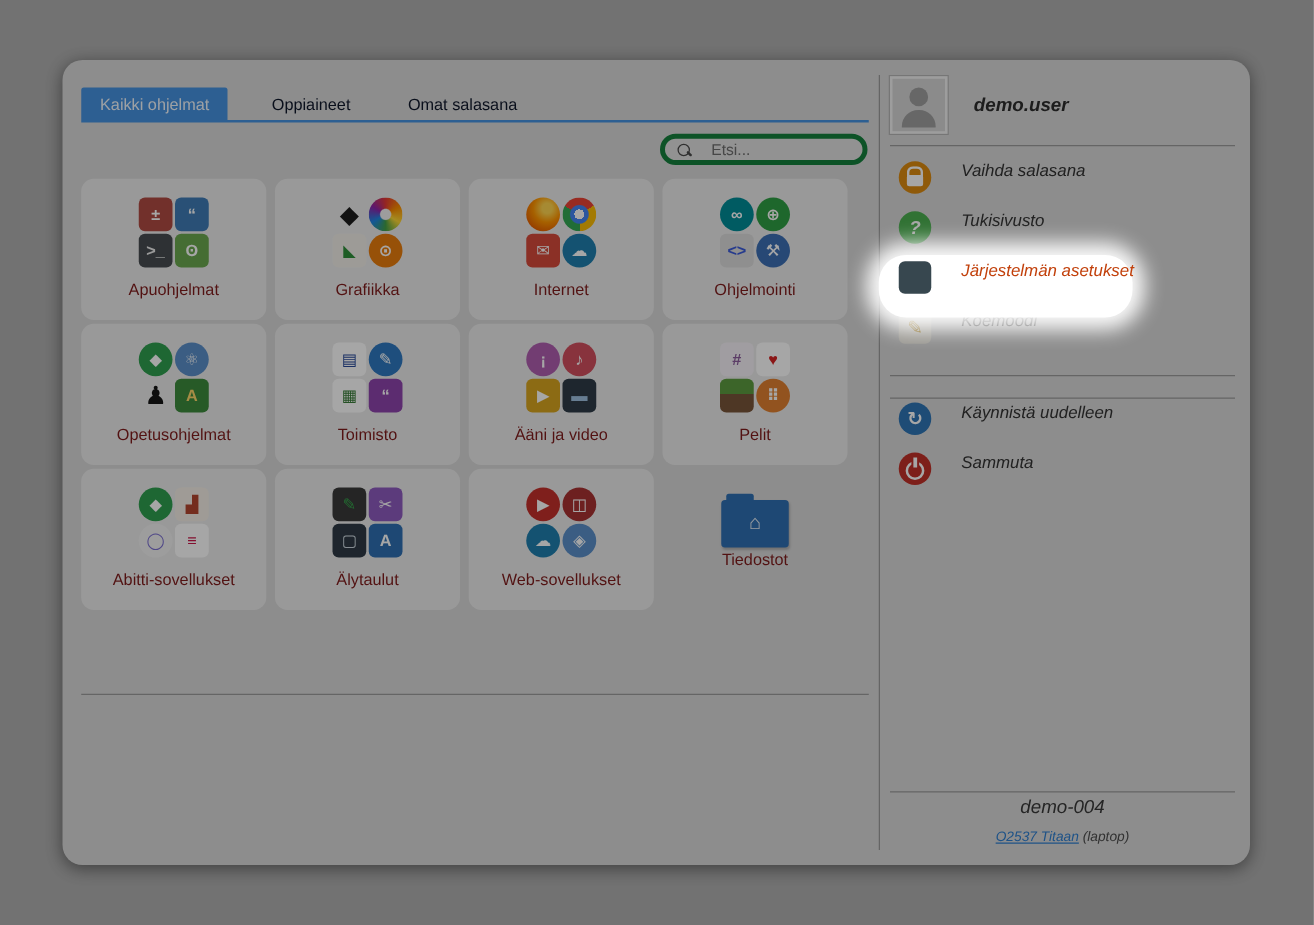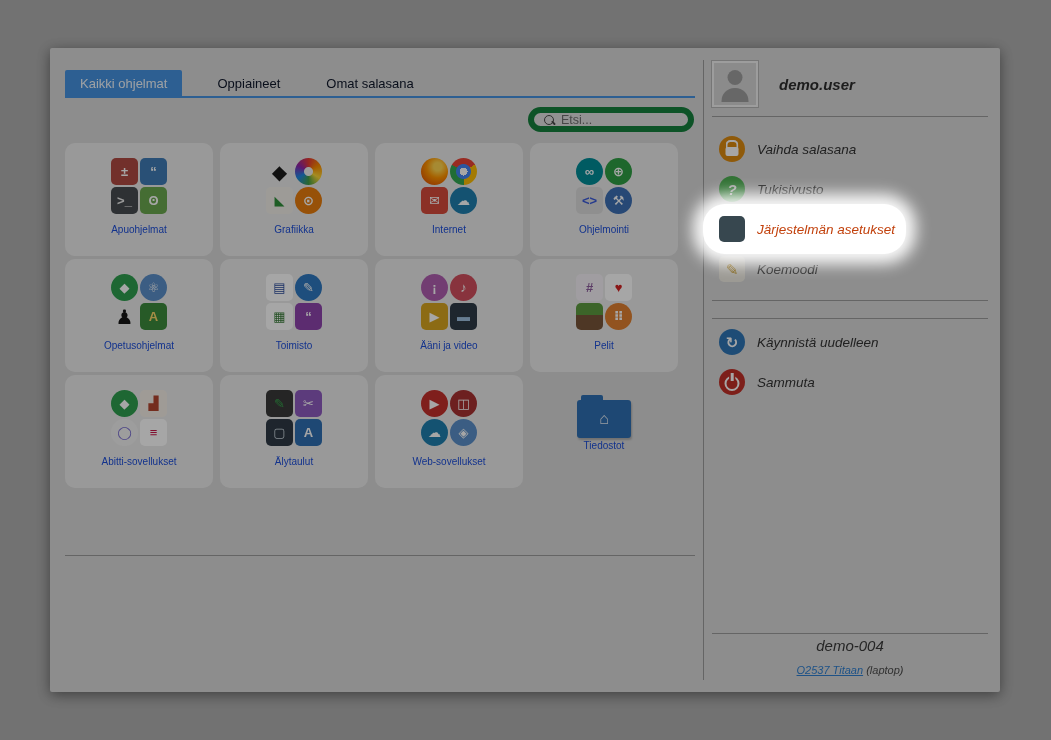--- a/index.html
+++ b/index.html
@@ -5,36 +5,36 @@
   * { box-sizing: border-box; margin: 0; padding: 0; }
   html,body { width:1051px; height:740px; overflow:hidden; }
   body {
     font-family: "Liberation Sans", "DejaVu Sans", sans-serif;
     background:#b0b0b0;
     position:relative;
   }
   
   .panel {
     position:absolute; left:50px; top:48px; width:950px; height:644px;
-    background:#d9d9d9; border-radius:2px;
+    background:#d9d9d9; border-radius:16px;
     box-shadow:0 3px 14px rgba(0,0,0,.45);
   }
   
   .tabsbar { position:absolute; left:15px; top:22px; right:305px; height:26px; display:flex; align-items:stretch; }
   .tab {
     padding:5px 15px; font-size:13px; color:#0f172a; cursor:default;
     display:flex; align-items:center; margin-right:16px; white-space:nowrap;
   }
   .tab.active { background:#4692e0; color:#f2f7fc; border-radius:2px 2px 0 0; margin-right:20px; }
   .tab-underline { position:absolute; left:15px; top:48px; width:630px; height:2px; background:#4692e0; }
   
   .searchbox {
     position:absolute; left:478px; top:59px; width:166px; height:25px;
-    border:6px solid #15803d; border-radius:13px; background:rgba(255,255,255,.18);
-    display:flex; align-items:center; padding:0 10px; gap:7px;
+    border:4px solid #15803d; border-radius:13px; background:rgba(255,255,255,.18);
+    display:flex; align-items:center; padding:0 10px; gap:17px;
   }
   .sicon { position:relative; width:10px; height:10px; flex:0 0 auto; }
   .sicon::before { content:""; position:absolute; left:0; top:0; width:8px; height:8px; border:1.6px solid #4a4a4a; border-radius:50%; }
   .sicon::after { content:""; position:absolute; left:7px; top:7px; width:5px; height:1.8px; background:#4a4a4a; transform:rotate(45deg); border-radius:1px; }
   .searchbox input {
     border:none; outline:none; background:transparent; width:100%;
     font-size:12.5px; color:#333; font-family:inherit;
   }
   .searchbox input::placeholder { color:#6e6e6e; }
   
@@ -62,38 +62,38 @@
   }
   .mi.chrome { border-radius:50%;
     background:
       radial-gradient(circle, #ffffff 0 4px, #4285f4 4px 7px, rgba(255,255,255,0) 8px),
       conic-gradient(from -60deg, #ea4335 0 33%, #fbbc05 33% 66%, #34a853 66% 100%);
   }
   .mi.firefox { border-radius:50%;
     background: radial-gradient(circle at 62% 32%, #ffd54f 0 4px, #ff9500 45%, #e66000 78%, #c33c00 100%);
   }
   .mi.mc { background: linear-gradient(#5d9c3f 0 45%, #79553a 45% 100%); }
-  .tlabel { margin-top:10px; font-size:10px; color:#1d4ed8; }
+  .tlabel { margin-top:10px; font-size:13px; color:#7f1d1d; }
   .folder { position:relative; width:54px; height:38px; margin-top:10px; background:#2f6fb2; border-radius:3px; box-shadow:1px 2px 2px rgba(0,0,0,.2); }
   .folder::before { content:""; position:absolute; top:-5px; left:4px; width:22px; height:6px; background:#2f6fb2; border-radius:2px 2px 0 0; }
   .folder::after { content:"⌂"; position:absolute; inset:0; text-align:center; line-height:38px; font-size:16px; color:rgba(255,255,255,.9); }
   .tile.plain .tlabel { margin-top:2px; }
   
   .hdivider { position:absolute; left:15px; top:507px; width:630px; height:1px; background:rgba(40,40,40,.35); }
   .vdivider { position:absolute; left:653px; top:12px; bottom:12px; width:1px; background:rgba(40,40,40,.35); }
   
   .sidebar { position:absolute; left:662px; top:0; width:276px; height:644px; padding-top:13px;font-style:italic; }
   .userrow { display:flex; align-items:center; gap:21px; height:46px; }
   .avatar { position:relative; width:46px; height:46px; background:#d6d6d6; border:2px solid #f2f2f2; box-shadow:0 0 0 1px #b5b5b5; }
   .avatar::before { content:""; position:absolute; top:7px; left:50%; transform:translateX(-50%); width:15px; height:15px; border-radius:50%; background:#9f9f9f; }
   .avatar::after { content:""; position:absolute; bottom:3px; left:50%; transform:translateX(-50%); width:27px; height:14px; border-radius:13px 13px 0 0; background:#9f9f9f; }
   .username { font-size:15px; font-weight:bold; color:#2d2d2d; }
   .sdivider { height:1px; background:rgba(40,40,40,.35); margin:9px 0 0 0; }
   .menu { margin-top:12px; }
-  .mrow { display:flex; align-items:center; gap:12px; height:40px; padding-left:7px; }
+  .mrow { display:flex; gap:24px; height:40px; padding-left:7px; }
   .mlabel { font-size:13.5px; color:#333; }
   .mic { position:relative; width:26px; height:26px; flex:0 0 auto; display:flex; align-items:center; justify-content:center; font-size:15px; font-weight:bold; line-height:1; }
   .mic.ci { border-radius:50%; }
   .mic.sq { border-radius:5px; }
   
   .icLock::before { content:""; position:absolute; top:4px; left:50%; transform:translateX(-50%); width:9px; height:8px; border:2px solid #fff; border-bottom:none; border-radius:5px 5px 0 0; }
   .icLock::after { content:""; position:absolute; top:11px; left:50%; transform:translateX(-50%); width:13px; height:9px; background:#fff; border-radius:2px; }
   
   .icSliders { background-repeat:no-repeat;
     background-image:

